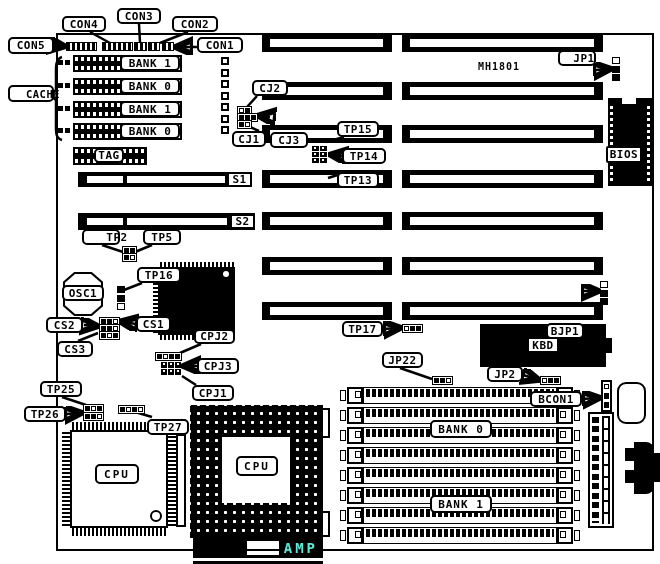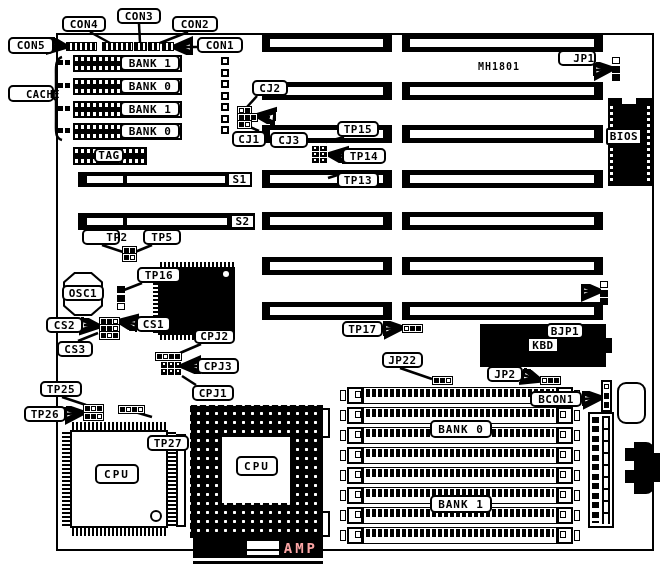--- a/index.html
+++ b/index.html
@@ -122,21 +122,21 @@
     <i class="w"></i>
     <i class="b"></i>
     <i class="b"></i>
   </div>
 
 <div class="abs" style="left:608px;top:98px;width:44px;height:88px;background:#000;z-index:1;">
   <div class="abs" style="left:14px;top:0;width:14px;height:6px;background:#fff;"></div>
   <div class="abs" style="left:2px;top:8px;bottom:4px;width:3px;background:repeating-linear-gradient(180deg,#fff 0 3px,transparent 3px 6px);"></div>
   <div class="abs" style="right:2px;top:8px;bottom:4px;width:3px;background:repeating-linear-gradient(180deg,#fff 0 3px,transparent 3px 6px);"></div>
 </div>
-<div class="lab" style="left:606px;top:128px;width:36px;height:17px;border-radius:2px;">BIOS</div>
+<div class="lab" style="left:606px;top:146px;width:36px;height:17px;border-radius:2px;">BIOS</div>
 
 <div class="hjump" style="left:237px;top:106px;">
     <i class="w"></i>
     <i class="b"></i>
   </div>
 <div class="hjump" style="left:237px;top:113px;">
     <i class="b"></i>
     <i class="b"></i>
     <i class="b"></i>
   </div>
@@ -244,21 +244,21 @@
             background-image:radial-gradient(#fff 1.4px,transparent 1.5px);background-size:9px 9px;background-position:4px 4px;">
   <div class="abs" style="left:32px;top:32px;width:68px;height:66px;background:#fff;"></div>
 </div>
 <div class="lab" style="left:236px;top:456px;width:42px;height:20px;letter-spacing:2px;">CPU</div>
 <div class="abs" style="left:321px;top:408px;width:9px;height:30px;border:2px solid #000;background:#fff;z-index:3;"></div>
 <div class="abs" style="left:321px;top:511px;width:9px;height:26px;border:2px solid #000;background:#fff;z-index:3;"></div>
 
 <div class="abs" style="left:193px;top:538px;width:130px;height:20px;background:#000;z-index:3;">
   <div class="abs" style="left:54px;top:3px;width:32px;height:8px;background:#fff;"></div>
   <div class="abs" style="left:54px;top:13px;width:32px;height:4px;background:#fff;"></div>
-  <div class="abs" style="right:5px;top:2px;color:#fca5a5;font:bold 14px 'DejaVu Sans Mono',monospace;letter-spacing:3px;">AMP</div>
+  <div class="abs" style="right:5px;top:2px;color:#5eead4;font:bold 14px 'DejaVu Sans Mono',monospace;letter-spacing:3px;">AMP</div>
 </div>
 <div class="abs" style="left:193px;top:561px;width:130px;height:3px;background:#000;"></div>
 
 <div class="simm" style="top:387px;">
     <div class="s-tabL"></div>
     <div class="s-clipL"></div>
     <div class="s-body"></div>
     <div class="s-clipR"></div>
     <div class="s-tabR"></div>
   </div>
@@ -413,18 +413,18 @@
 <div class="lab" style="left:143px;top:229px;width:38px;height:16px;">TP5</div>
 <div class="lab" style="left:137px;top:267px;width:44px;height:16px;">TP16</div>
 <div class="lab" style="left:46px;top:317px;width:37px;height:16px;">CS2</div>
 <div class="lab" style="left:136px;top:316px;width:35px;height:16px;">CS1</div>
 <div class="lab" style="left:57px;top:341px;width:36px;height:16px;">CS3</div>
 <div class="lab" style="left:194px;top:329px;width:41px;height:15px;">CPJ2</div>
 <div class="lab" style="left:197px;top:358px;width:42px;height:16px;text-align:right;">CPJ3</div>
 <div class="lab" style="left:192px;top:385px;width:42px;height:16px;">CPJ1</div>
 <div class="lab" style="left:40px;top:381px;width:42px;height:16px;">TP25</div>
 <div class="lab" style="left:24px;top:406px;width:42px;height:16px;">TP26</div>
-<div class="lab" style="left:147px;top:435px;width:42px;height:16px;text-align:right;">TP27</div>
+<div class="lab" style="left:147px;top:419px;width:42px;height:16px;text-align:right;">TP27</div>
 <div class="lab" style="left:342px;top:321px;width:41px;height:16px;">TP17</div>
 <div class="lab" style="left:382px;top:352px;width:41px;height:16px;">JP22</div>
 <div class="lab" style="left:487px;top:366px;width:36px;height:16px;">JP2</div>
 <div class="lab" style="left:546px;top:283px;width:38px;height:16px;margin-top:40px;">BJP1</div>
 <div class="lab" style="left:530px;top:391px;width:52px;height:16px;">BCON1</div>
 
 </body></html>

